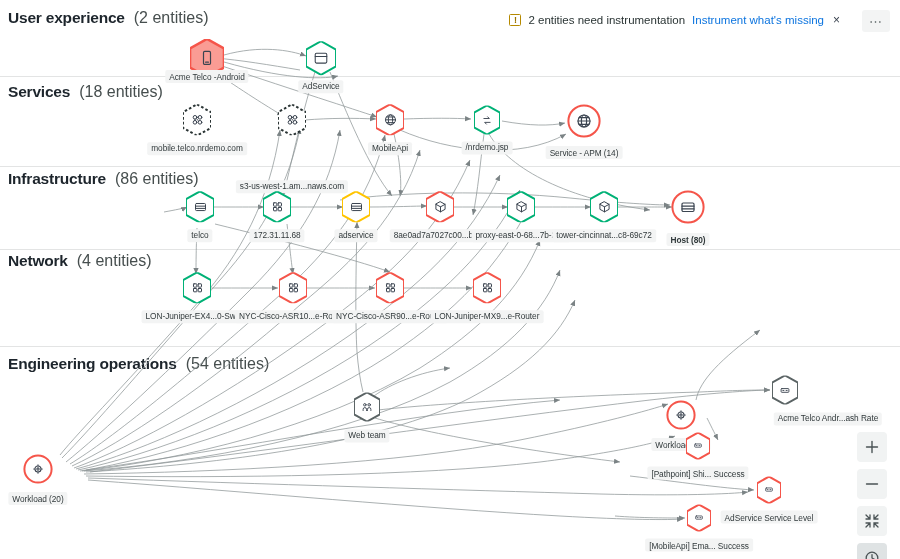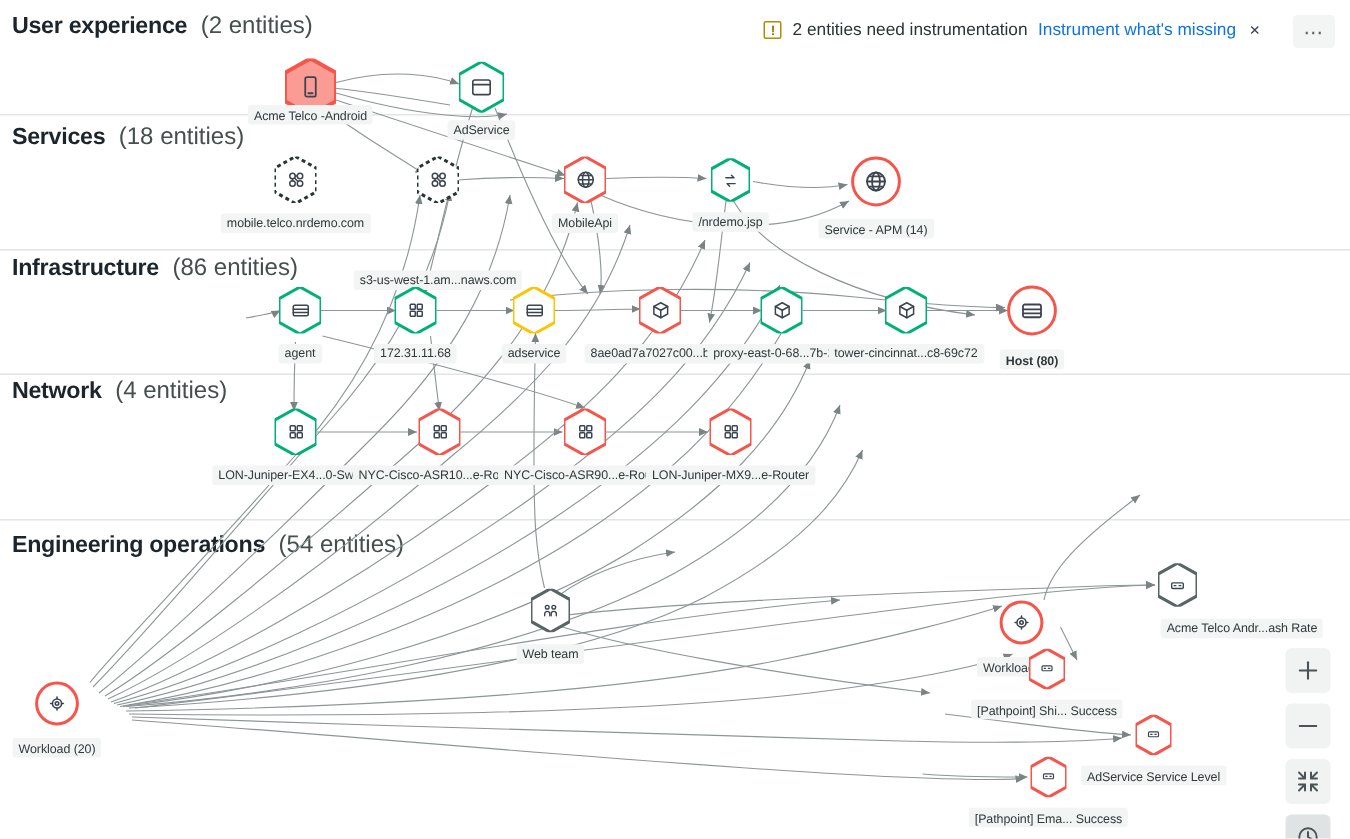--- a/index.html
+++ b/index.html
@@ -280,21 +280,21 @@
             <path d="M 14 0 L 28 7.840000000000001 L 28 23.520000000000003 L 14 31.360000000000003 L 0 23.520000000000003 L 0 7.840000000000001 Z" fill="#fff" stroke="#00b176" stroke-width="2"></path>
           </svg>
           <span class="glyph">
             <svg width="15" height="15" viewBox="0 0 18 18">
               <rect x="3" y="5" width="12" height="8.5" rx="1.2" fill="none" stroke="currentColor" stroke-width="1.2" stroke-linecap="round" stroke-linejoin="round"></rect>
               <line x1="3" y1="8.2" x2="15" y2="8.2" fill="none" stroke="currentColor" stroke-width="1.2" stroke-linecap="round" stroke-linejoin="round"></line>
               <line x1="3" y1="10.9" x2="15" y2="10.9" fill="none" stroke="currentColor" stroke-width="1.2" stroke-linecap="round" stroke-linejoin="round"></line>
             </svg>
           </span>
         </div>
-        <span class="nlabel" style="top: 37.68px;">agent</span>
+        <span class="nlabel" style="top: 37.68px;">telco</span>
       </div>
       <div class="node" style="left: 277px; top: 207px;">
         <div class="shape" style="width: 28px; height: 31.36px;">
           <svg width="28" height="31.360000000000003" viewBox="0 0 28 31.360000000000003">
             <path d="M 14 0 L 28 7.840000000000001 L 28 23.520000000000003 L 14 31.360000000000003 L 0 23.520000000000003 L 0 7.840000000000001 Z" fill="#fff" stroke="#00b176" stroke-width="2"></path>
           </svg>
           <span class="glyph">
             <svg width="15" height="15" viewBox="0 0 18 18">
               <rect x="4.2" y="4.2" width="4" height="4" rx="0.6" fill="none" stroke="currentColor" stroke-width="1.2" stroke-linecap="round" stroke-linejoin="round"></rect>
               <rect x="9.8" y="4.2" width="4" height="4" rx="0.6" fill="none" stroke="currentColor" stroke-width="1.2" stroke-linecap="round" stroke-linejoin="round"></rect>
@@ -541,21 +541,21 @@
             <path d="M 12 0 L 24 6.720000000000001 L 24 20.160000000000004 L 12 26.880000000000003 L 0 20.160000000000004 L 0 6.720000000000001 Z" fill="#fff" stroke="#f5554a" stroke-width="2"></path>
           </svg>
           <span class="glyph">
             <svg width="12" height="12" viewBox="0 0 18 18">
               <rect x="4" y="6.6" width="10" height="4.8" rx="1" fill="none" stroke="currentColor" stroke-width="1.2" stroke-linecap="round" stroke-linejoin="round"></rect>
               <line x1="6.2" y1="9" x2="7.6" y2="9" fill="none" stroke="currentColor" stroke-width="1.2" stroke-linecap="round" stroke-linejoin="round"></line>
               <line x1="10.4" y1="9" x2="11.8" y2="9" fill="none" stroke="currentColor" stroke-width="1.2" stroke-linecap="round" stroke-linejoin="round"></line>
             </svg>
           </span>
         </div>
-        <span class="nlabel" style="top: 34.44px;">[Pathpoint] Ema... Success</span>
+        <span class="nlabel" style="top: 34.44px;">[MobileApi] Ema... Success</span>
       </div>
     </div>
 
   <div id="zoomctl">
       <div class="zbtn">
         <span>
           <svg width="16" height="16" viewBox="0 0 16 16">
             <line x1="8" y1="2.5" x2="8" y2="13.5" stroke="currentColor" stroke-width="1.4" stroke-linecap="round"></line>
             <line x1="2.5" y1="8" x2="13.5" y2="8" stroke="currentColor" stroke-width="1.4" stroke-linecap="round"></line>
           </svg>

